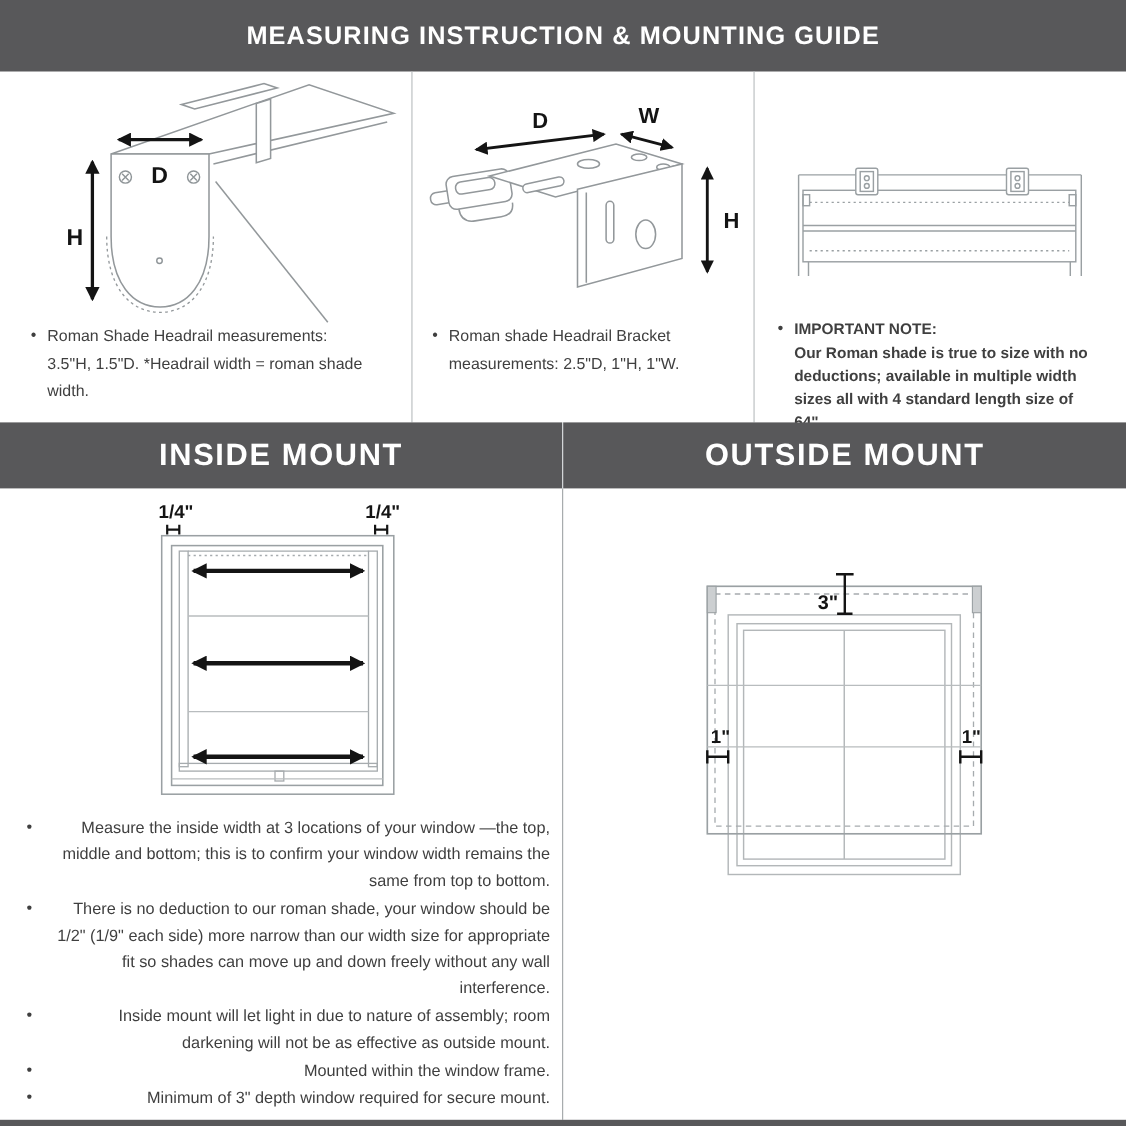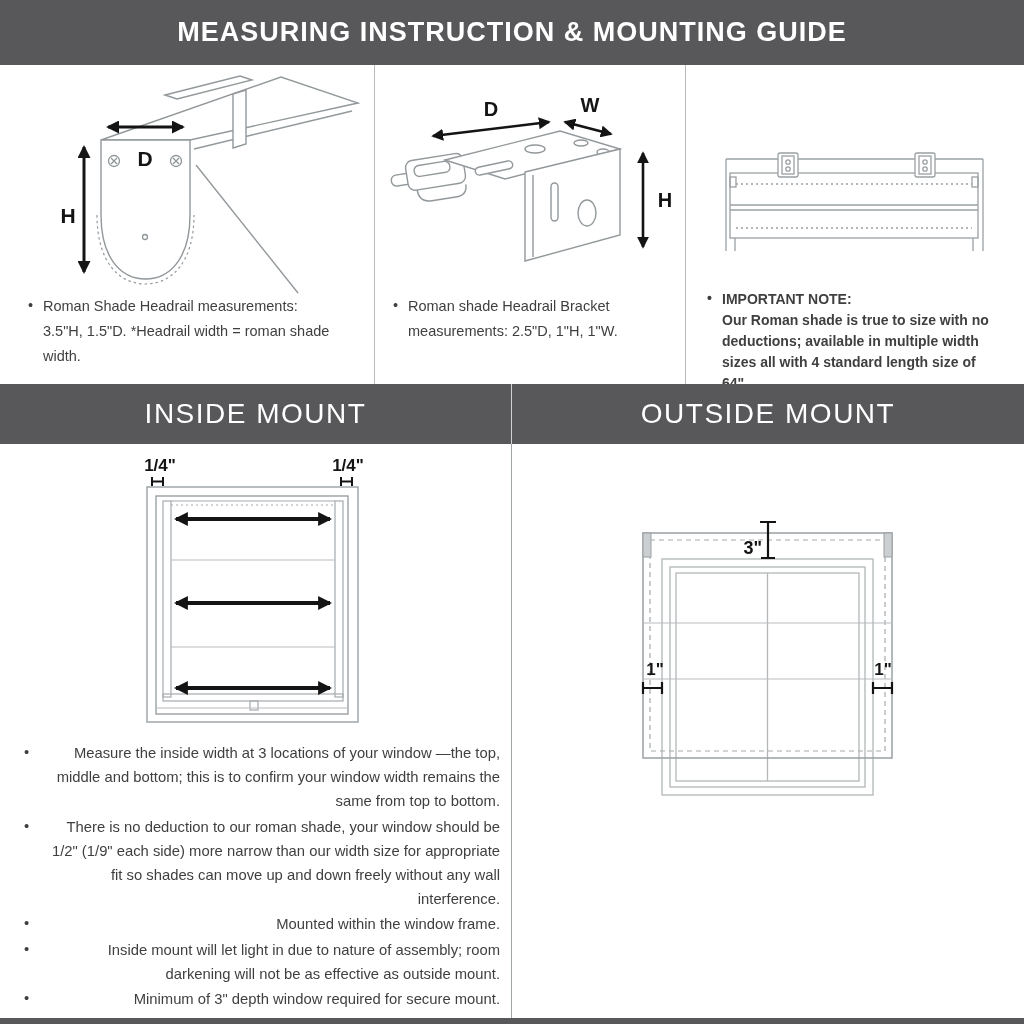--- a/index.html
+++ b/index.html
@@ -7,26 +7,26 @@
   body {
     font-family:"Liberation Sans","DejaVu Sans",sans-serif;
     background:#ffffff; color:#3f3f3f; overflow:hidden;
   }
   .page { position:relative; width:1024px; height:1024px; background:#fff; }
 
   
   .banner-top {
     position:absolute; top:0; left:0; width:1024px; height:65px;
     background:#58585a; color:#fff; display:flex; align-items:center; justify-content:center;
-    font-size:27px; font-weight:bold; letter-spacing:1px;
+    font-size:23px; font-weight:bold; letter-spacing:1px;
   }
   .mount-banner-row { position:absolute; top:384px; left:0; width:1024px; height:60px; display:flex; }
   .mount-banner {
     background:#58585a; color:#fff; display:flex; align-items:center; justify-content:center;
-    font-size:28px; font-weight:normal; letter-spacing:1.5px; height:100%;
+    font-size:28px; font-weight:bold; letter-spacing:1.5px; height:100%;
   }
   .mount-banner.left { width:511px; }
   .mount-banner.right { width:512px; }
   .banner-divider { width:1px; height:100%; background:#cfd2d4; }
 
   
   .top-section { position:absolute; top:65px; left:0; width:1024px; height:319px; display:flex; }
   .panel { position:relative; height:100%; }
   .panel.p1 { width:374px; }
   .panel.p2 { width:310px; }
@@ -223,22 +223,22 @@
         </g>
         <g stroke="#141414" stroke-width="4" fill="none">
           <line x1="176" y1="75" x2="330" y2="75" marker-start="url(#m4)" marker-end="url(#m4)"></line>
           <line x1="176" y1="159" x2="330" y2="159" marker-start="url(#m4)" marker-end="url(#m4)"></line>
           <line x1="176" y1="244" x2="330" y2="244" marker-start="url(#m4)" marker-end="url(#m4)"></line>
         </g>
       </svg>
       <div class="inside-bullets">
         <div class="bullet">Measure the inside width at 3 locations of your window —the top, middle and bottom; this is to confirm your window width remains the same from top to bottom.</div>
         <div class="bullet">There is no deduction to our roman shade, your window should be 1/2" (1/9" each side) more narrow than our width size for appropriate fit so shades can move up and down freely without any wall interference.</div>
+        <div class="bullet">Inside mount will let light in due to nature of assembly; room darkening will not be as effective as outside mount.</div>
         <div class="bullet">Mounted within the window frame.</div>
-        <div class="bullet">Inside mount will let light in due to nature of assembly; room darkening will not be as effective as outside mount.</div>
         <div class="bullet">Minimum of 3" depth window required for secure mount.</div>
       </div>
     </div>
 
     <div class="vdivider2"></div>
 
     <div class="half right">
       <svg class="svg-abs" style="left:0;top:0;" width="512" height="410" viewBox="0 0 512 410">
         <g stroke="#b3b7b9" stroke-width="1.3" fill="none">
           <rect x="150" y="115" width="211" height="236"></rect>

